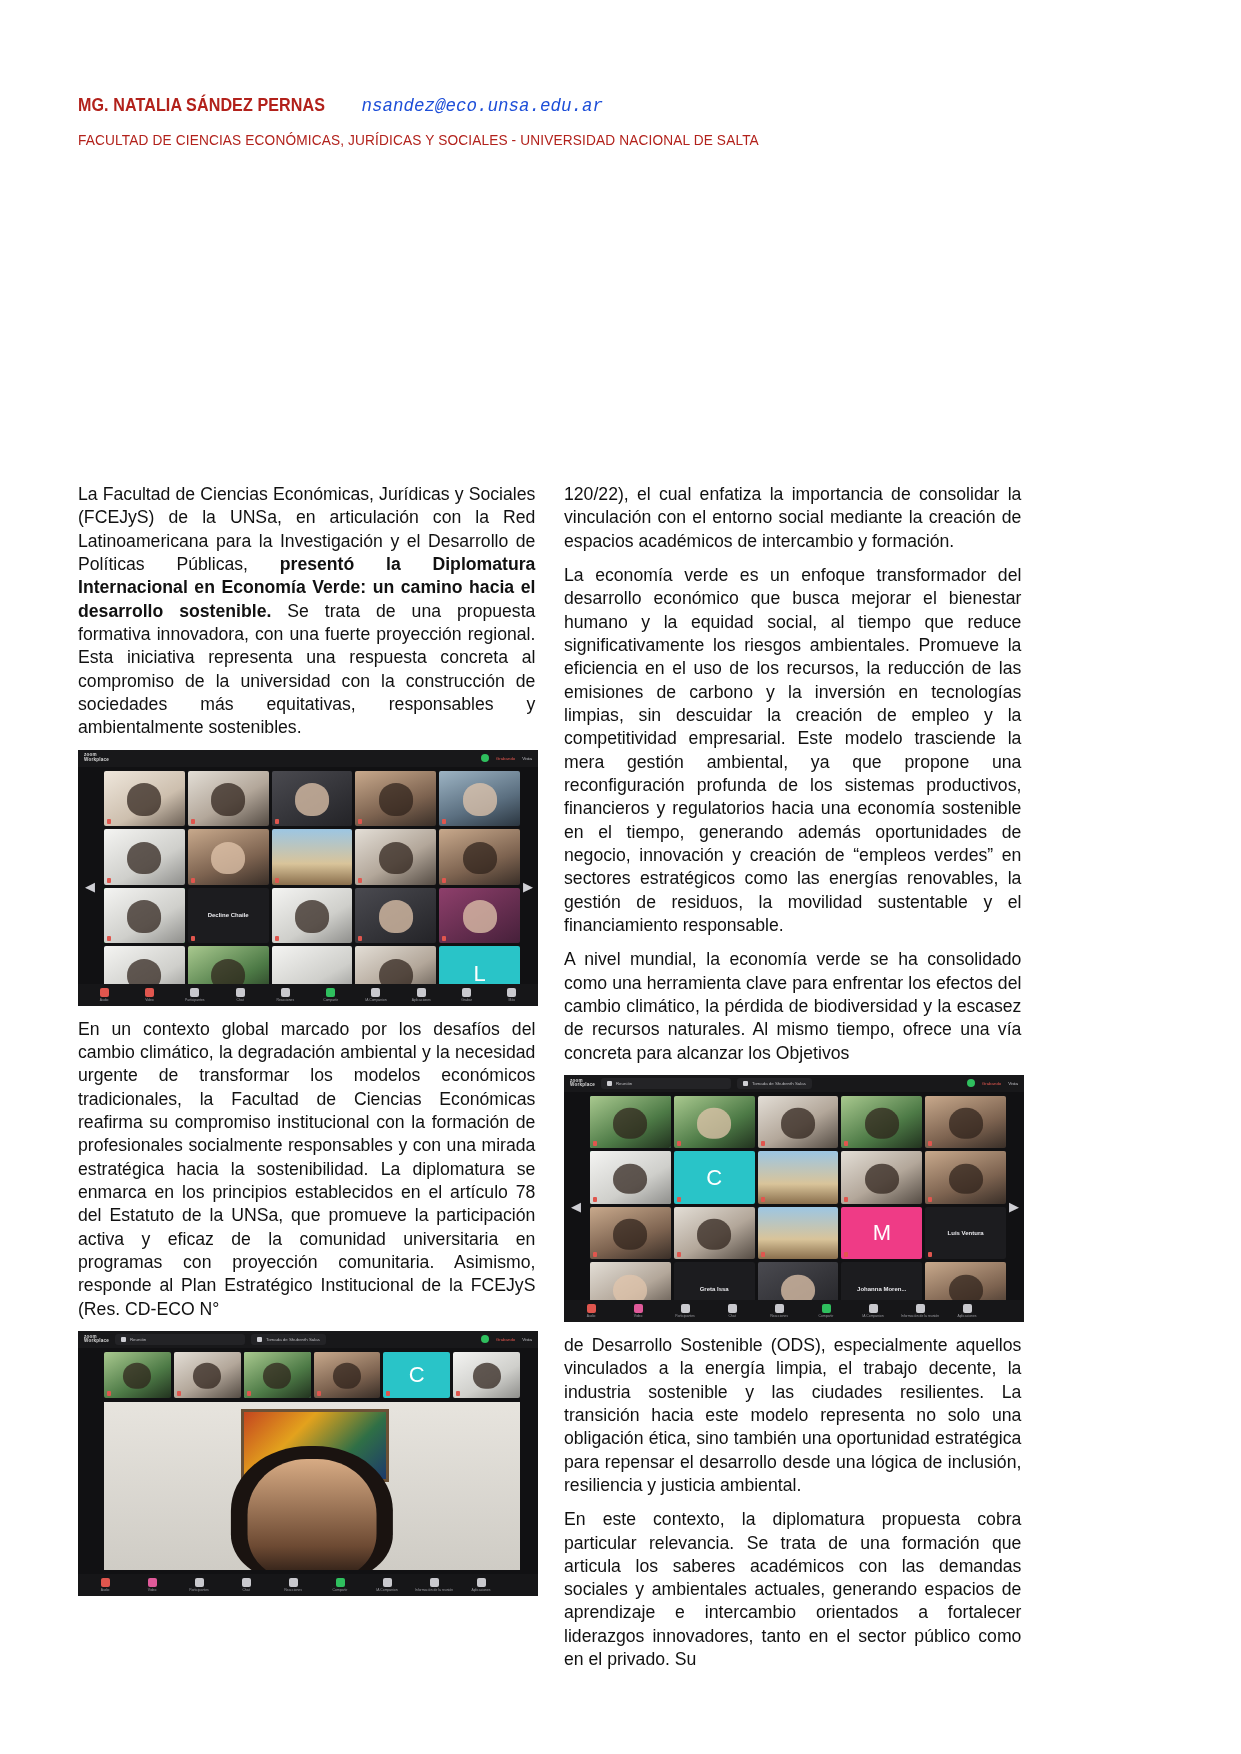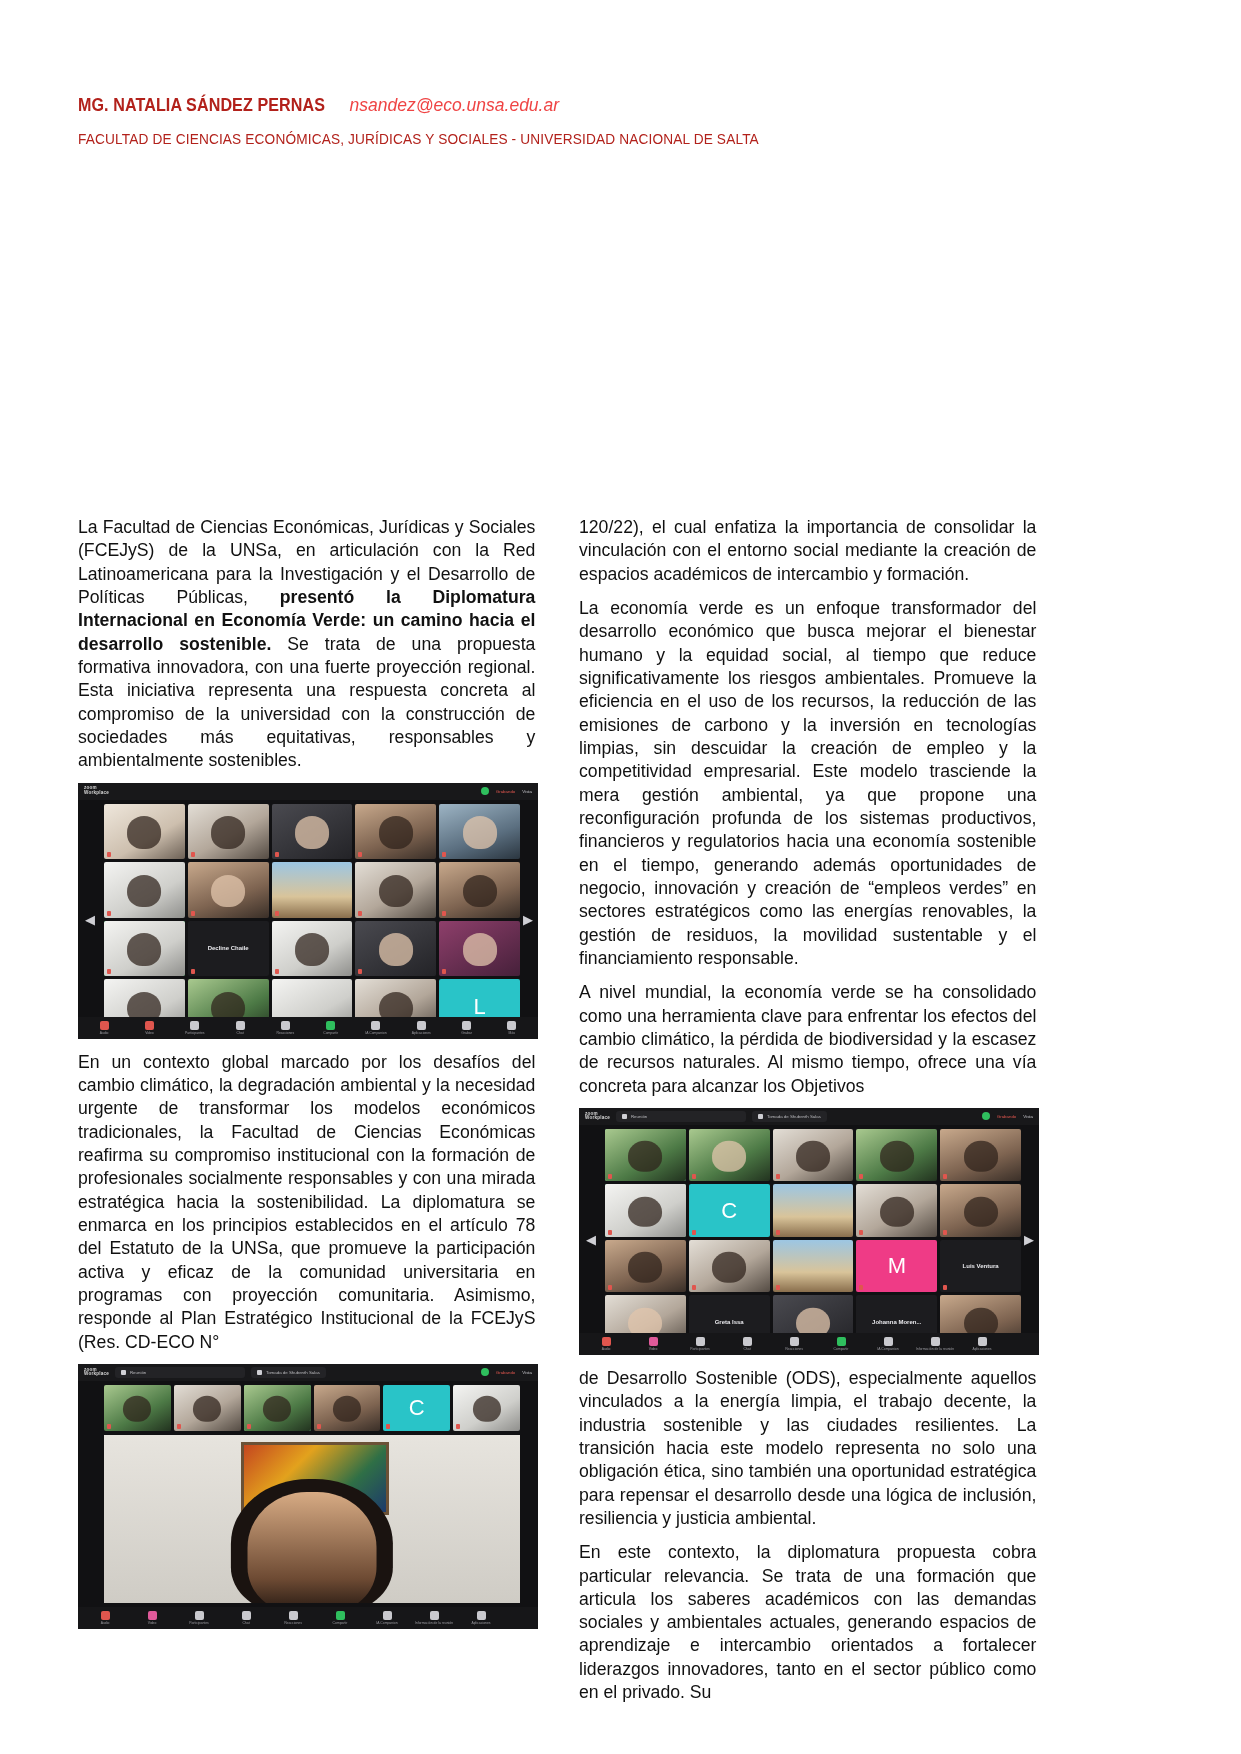--- a/index.html
+++ b/index.html
@@ -29,25 +29,25 @@
   .byline .author{
     font-family:"Liberation Sans Narrow","Liberation Sans",sans-serif;
     font-weight:bold;
     font-size:17.5px;
     letter-spacing:.1px;
     transform:scaleX(.92);
     transform-origin:left center;
     display:inline-block;
   }
   .byline .email{
-    font-family:Liberation Sans, sans-serif;
+    font-family:Liberation Mono, monospace;
     font-style:italic;
     font-size:17.5px;
-    color:#ef4444;
-    margin-left:3px;
+    color:#1d4ed8;
+    margin-left:15px;
   }
   .affiliation{
     color:#b2211b;
     font-family:"Liberation Sans Narrow","Liberation Sans",sans-serif;
     font-size:14.4px;
     letter-spacing:.15px;
     margin-top:16px;
     white-space:nowrap;
     transform:scaleX(.95);
     transform-origin:left center;
@@ -76,24 +76,24 @@
     line-height:1.07;
     letter-spacing:-1px;
     margin-top:18px;
     transform:scaleX(.9);
     transform-origin:left top;
     max-width:1080px;
   }
 
   
   .columns{
-    position:absolute;left:78px;top:515px;
+    position:absolute;left:78px;top:482px;
     width:1086px;
     display:flex;
-    gap:27px;
+    gap:12px;
   }
   .col{width:474px;}
   p.body{
     margin:0 0 11px 0;
     font-family:"Liberation Sans Narrow","Liberation Sans",sans-serif;
     font-size:18.3px;
     line-height:1.275;
     color:#111111;
     text-align:justify;
     text-justify:inter-word;

